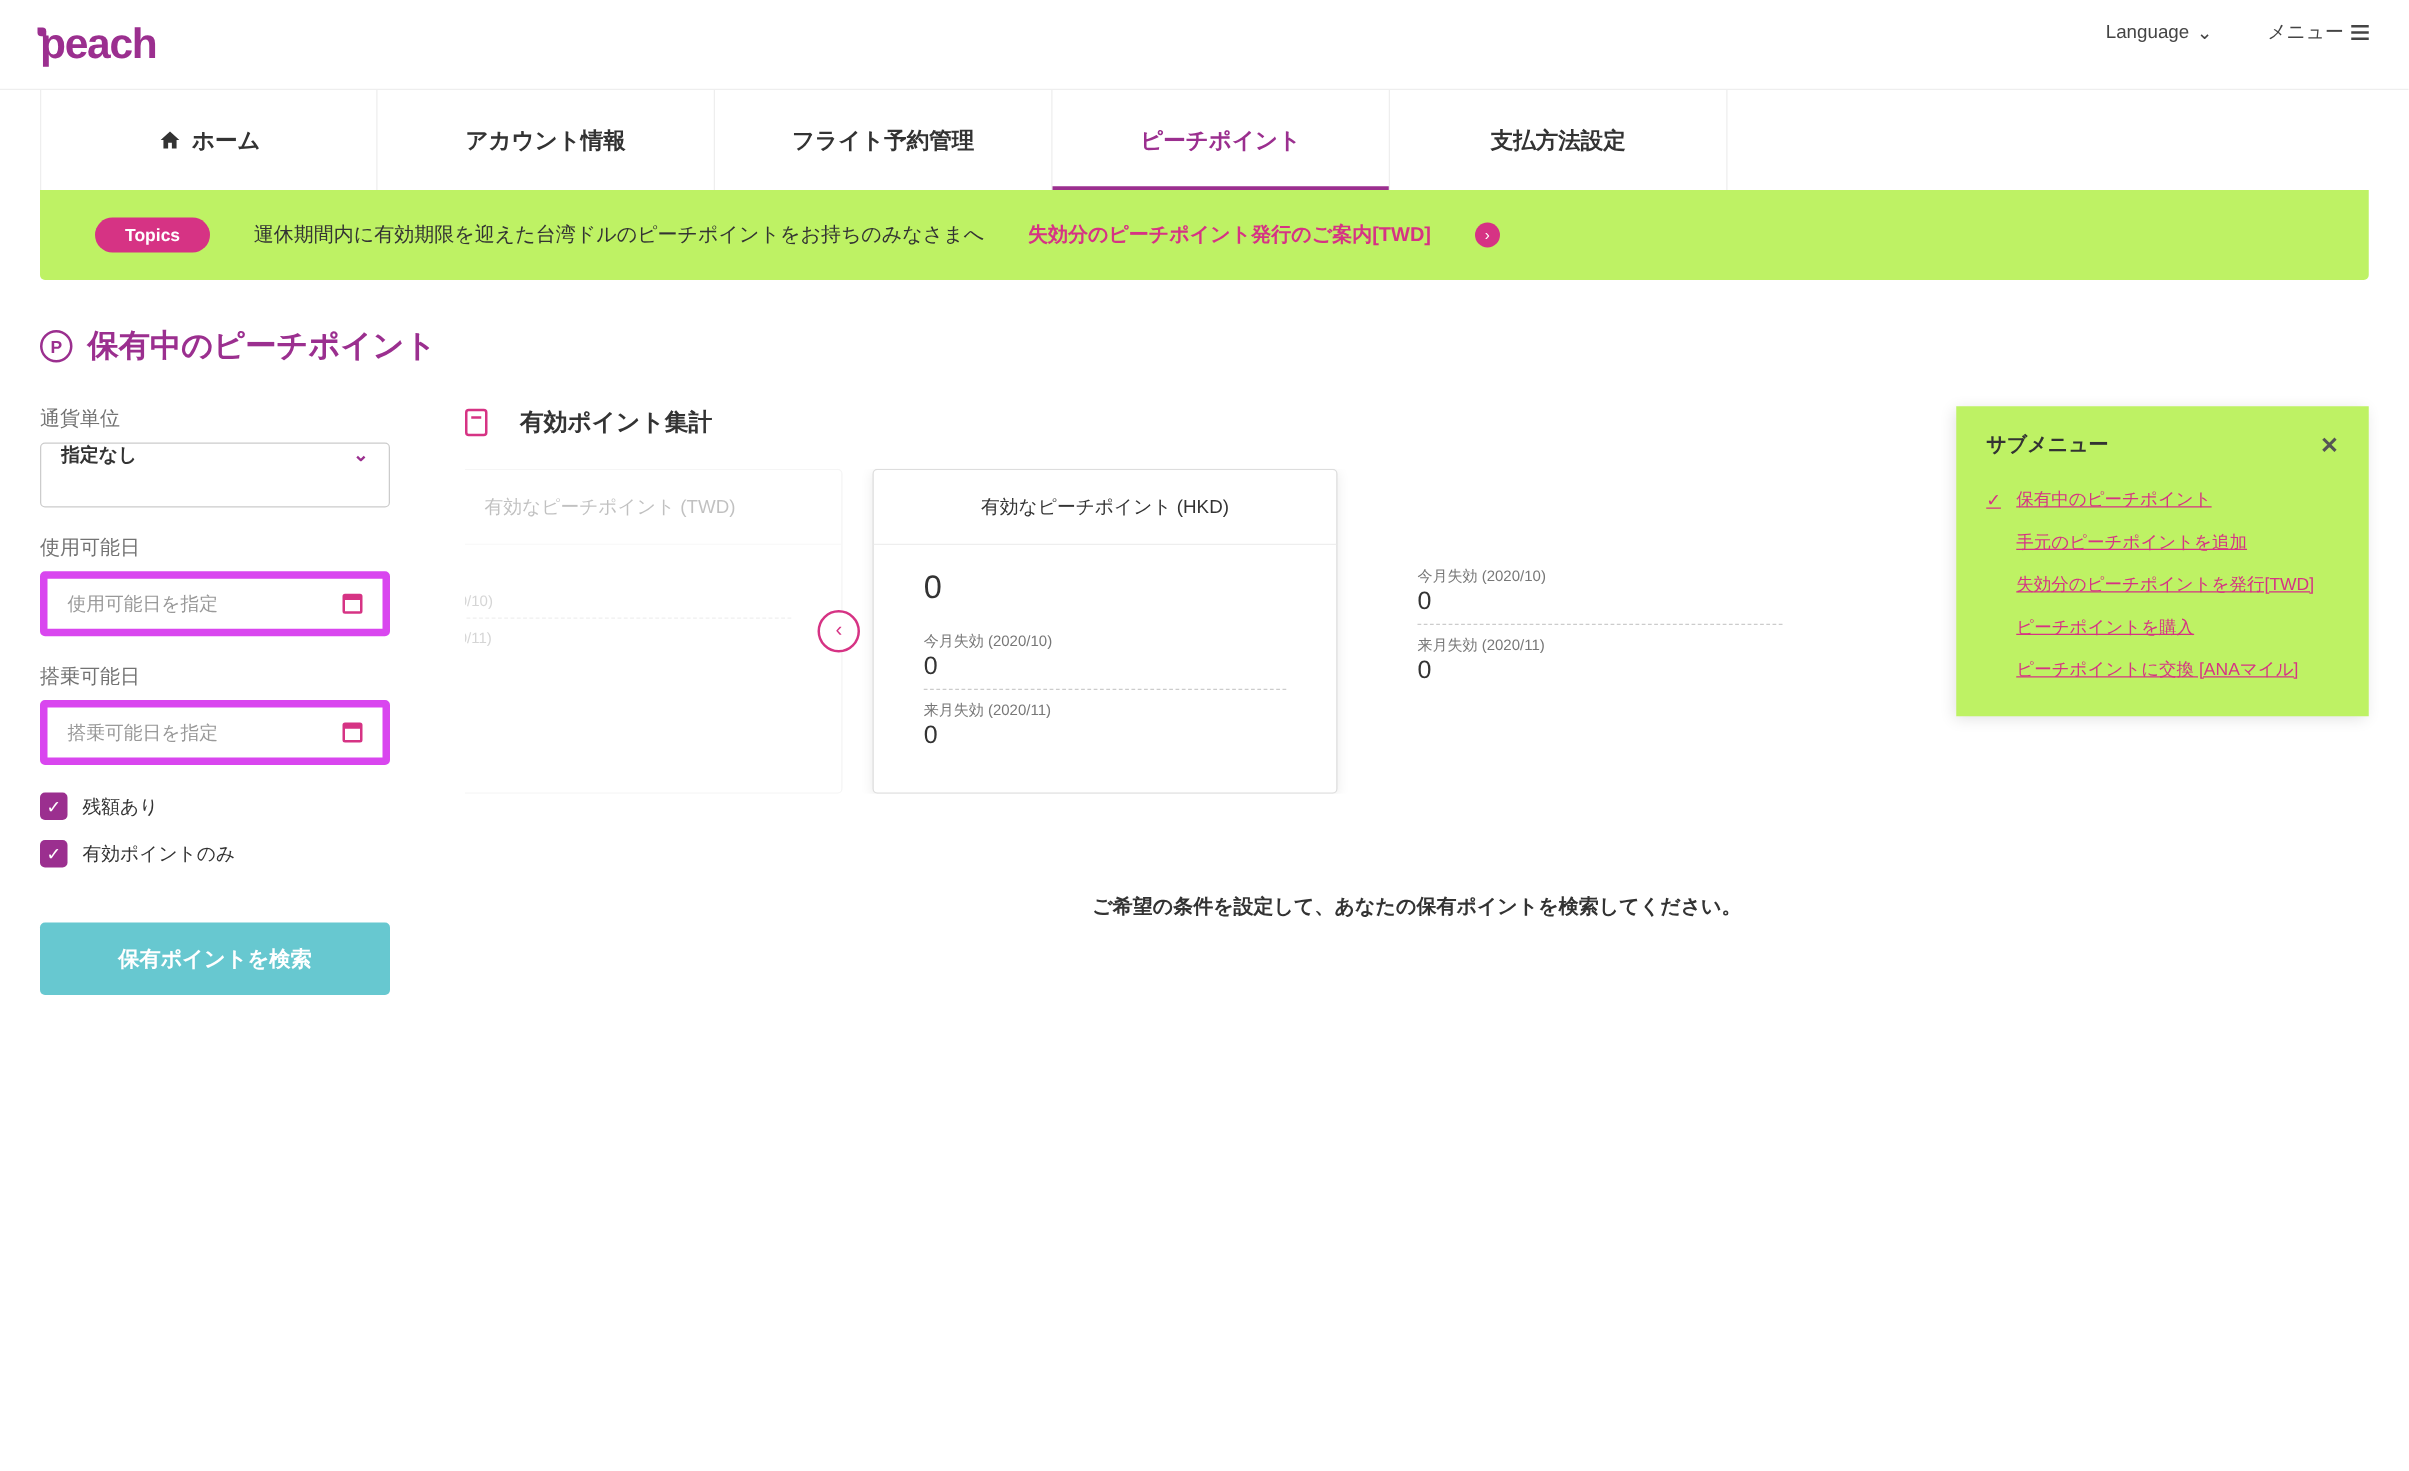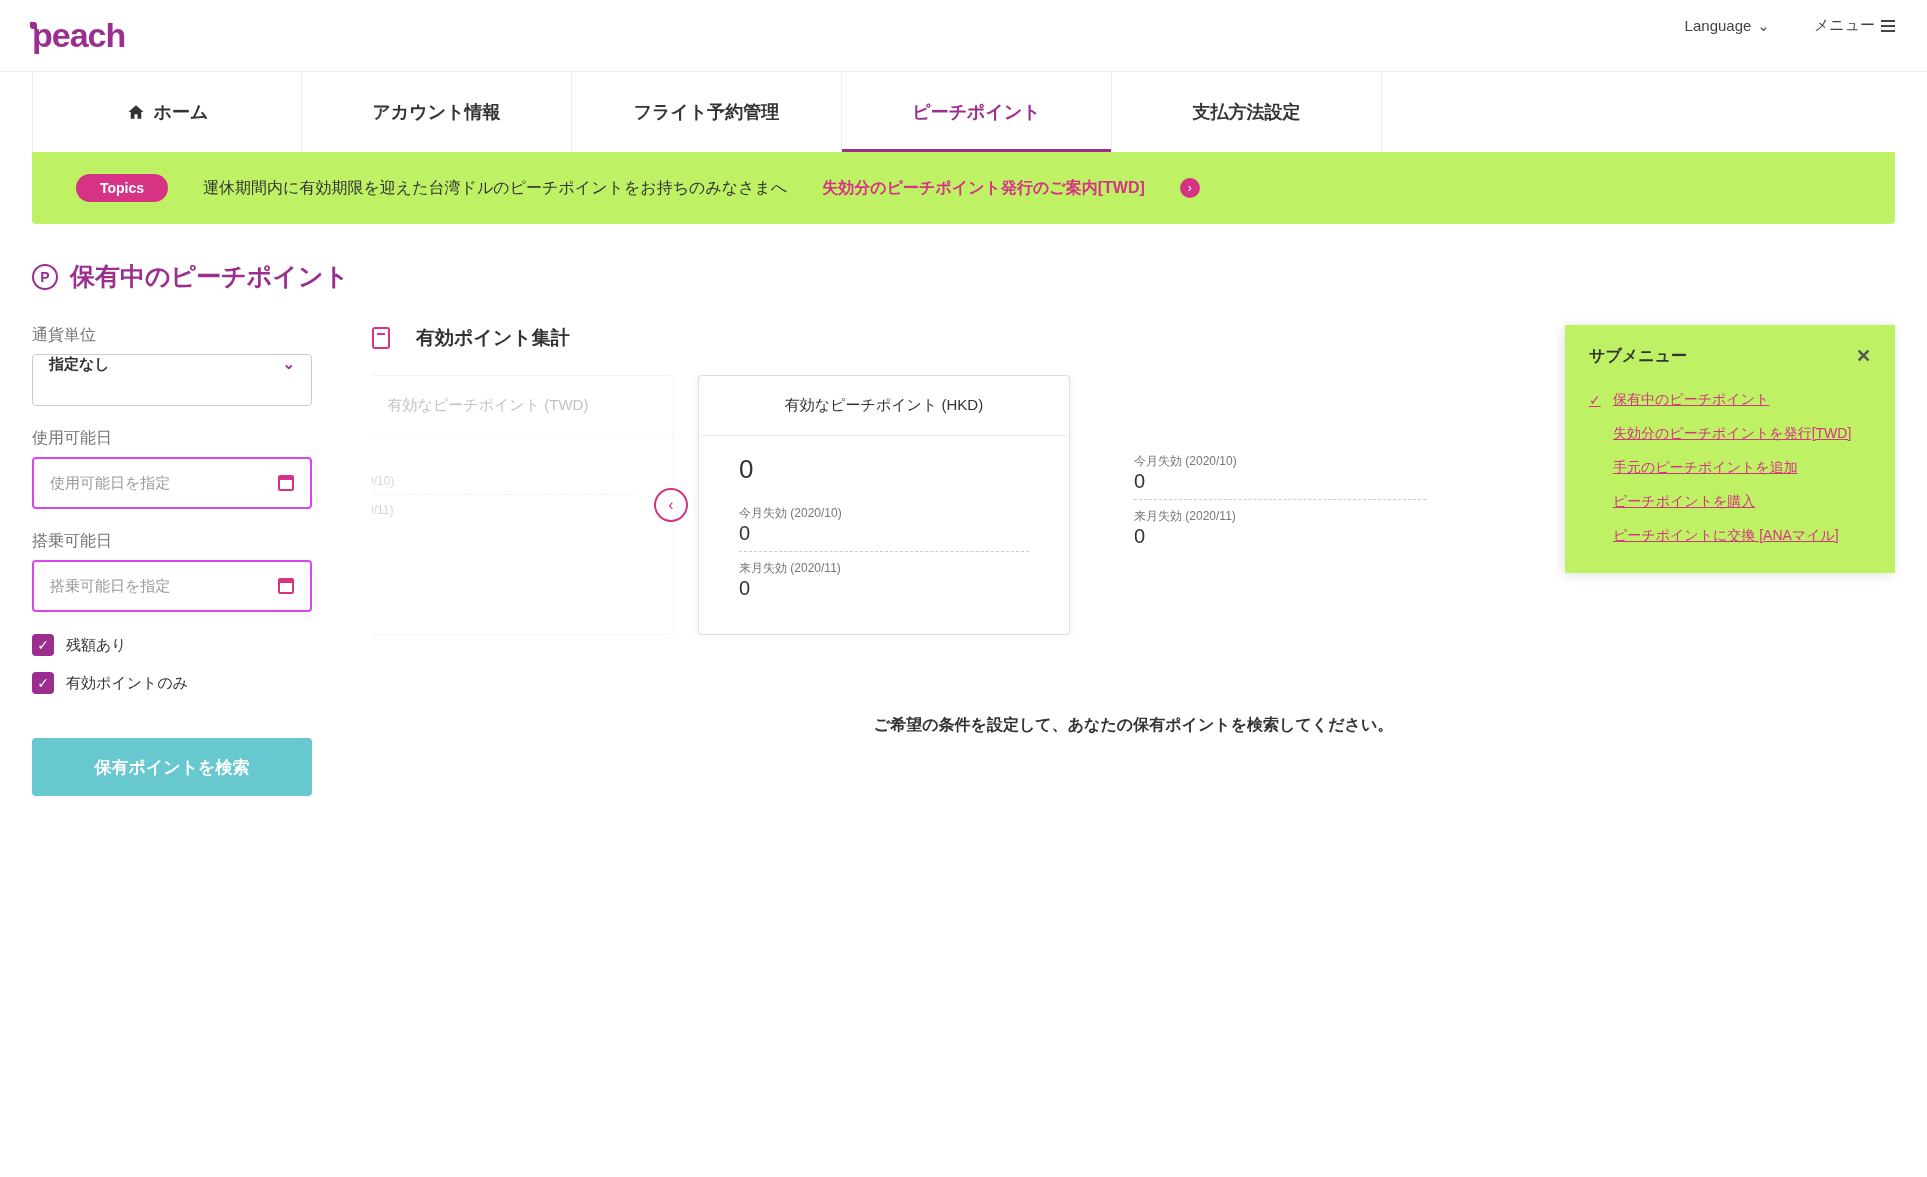--- a/index.html
+++ b/index.html
@@ -22,21 +22,21 @@
 .topics-link { color: #d63384; font-weight: 600; font-size:16px; }
 .topics-arrow { width: 20px; height: 20px; background: #d63384; border-radius: 50%; display: inline-flex; align-items: center; justify-content: center; color: #fff; font-size: 12px; }
 .page-title { display: flex; align-items: center; gap: 12px; padding: 12px 32px 32px 32px; }
 .page-title .icon-p { width: 26px; height: 26px; border: 2px solid #9b2f8f; border-radius: 50%; display: flex; align-items: center; justify-content: center; color: #9b2f8f; font-weight: 700; font-size: 14px; }
 .page-title h1 { font-size: 25px; color: #9b2f8f; font-weight: 700; }
 .content { display: flex; padding: 0 32px; gap: 60px; position: relative; }
 .filter-panel { width: 280px; flex-shrink: 0; }
 .filter-label { font-size: 16px; color: #737373; margin-bottom: 8px; display: block; }
 .select-box { width: 100%; height: 52px; border: 1px solid #ccc; border-radius: 4px; padding: 0 16px; display: flex; align-items: flex-start; justify-content: space-between; margin-bottom: 22px; font-size: 15px; font-weight: 600; cursor: pointer; }
 .select-box .chev { color: #9b2f8f; }
-.date-input { width: 100%; height: 52px; border: 2px solid #d946ef; border-radius: 4px; padding: 0 16px; display: flex; align-items: center; justify-content: space-between; margin-bottom: 22px; font-size: 15px; color: #999; cursor: pointer; gap: 16px; }
+.date-input { width: 100%; height: 52px; border: 6px solid #d946ef; border-radius: 4px; padding: 0 16px; display: flex; align-items: center; justify-content: space-between; margin-bottom: 22px; font-size: 15px; color: #999; cursor: pointer; gap: 16px; }
 .cal-icon { width: 16px; height: 16px; border: 2px solid #d63384; border-top: 5px solid #d63384; border-radius: 2px; }
 .checkbox-row { display: flex; align-items: center; gap: 12px; margin-bottom: 16px; font-size: 15px; cursor: pointer; }
 .checkbox { width: 22px; height: 22px; background: #9b2f8f; border-radius: 4px; display: flex; align-items: center; justify-content: center; color: #fff; font-size: 14px; }
 .search-btn { width: 100%; height: 58px; background: #67c8d0; color: #fff; font-size: 17px; font-weight: 600; border: none; border-radius: 4px; cursor: pointer; margin-top: 28px; }
 .main-panel { flex: 1; min-width:0; }
 .section-title { display: flex; align-items: center; gap: 26px; font-size: 19px; font-weight: 700; margin-bottom: 24px; }
 .calc-icon { width: 18px; height: 22px; border: 2px solid #d63384; border-radius: 3px; position:relative; }
 .calc-icon::before { content:''; position:absolute; top:4px; left:3px; right:3px; height:2px; background:#d63384; }
 .carousel { display: flex; align-items: center; position: relative; gap: 16px; }
 .nav-btn { width: 34px; height: 34px; border-radius: 50%; border: 2px solid #d63384; background: #fff; color: #d63384; display: flex; align-items: center; justify-content: center; cursor: pointer; font-size: 16px; position: absolute; top: 50%; transform: translateY(-50%); z-index: 2; }
@@ -213,28 +213,28 @@
     <div class="submenu-header">
       <span>サブメニュー</span>
       <span class="submenu-close">✕</span>
     </div>
     <div class="submenu-item">
       <span class="check">✓</span>
       <span>保有中のピーチポイント</span>
     </div>
     <div class="submenu-item">
       <span class="check"></span>
+      <span>手元のピーチポイントを追加</span>
+    </div>
+    <div class="submenu-item">
+      <span class="check"></span>
       <span>失効分のピーチポイントを発行[TWD]</span>
     </div>
     <div class="submenu-item">
       <span class="check"></span>
-      <span>手元のピーチポイントを追加</span>
-    </div>
-    <div class="submenu-item">
-      <span class="check"></span>
       <span>ピーチポイントを購入</span>
     </div>
     <div class="submenu-item">
       <span class="check"></span>
       <span>ピーチポイントに交換 [ANAマイル]</span>
     </div>
   </div>
 
 </div>
 

